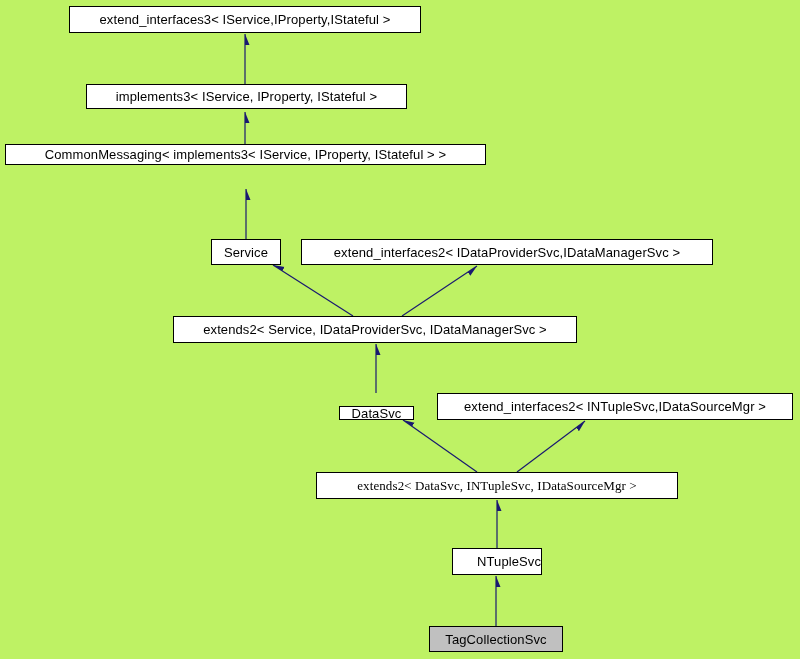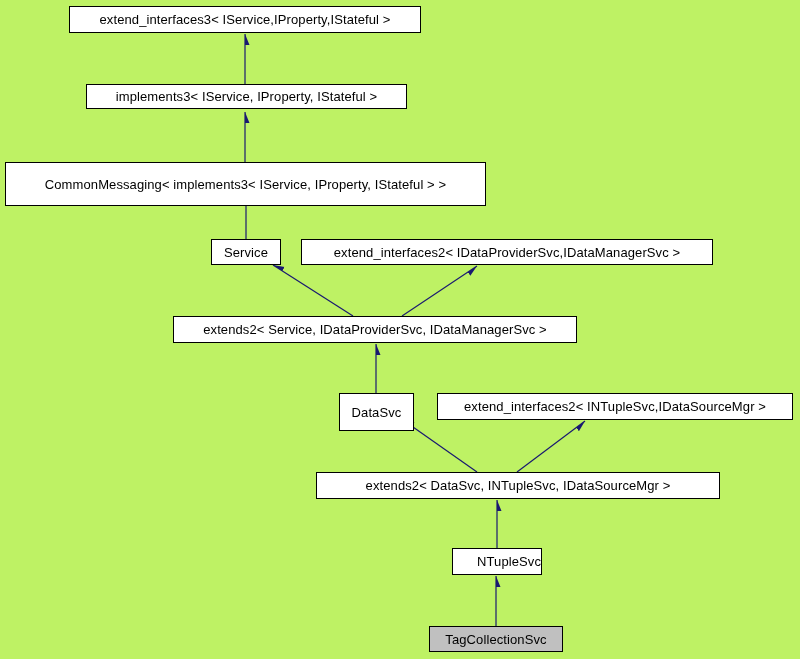--- a/index.html
+++ b/index.html
@@ -62,23 +62,23 @@
         <line x1="376" y1="393" x2="376" y2="344" stroke="#191970" stroke-width="1.2" marker-end="url(#arrowhead)"></line>
         <line x1="477" y1="472" x2="403" y2="420" stroke="#191970" stroke-width="1.2" marker-end="url(#arrowhead)"></line>
         <line x1="517" y1="472" x2="585" y2="421" stroke="#191970" stroke-width="1.2" marker-end="url(#arrowhead)"></line>
         <line x1="497" y1="548" x2="497" y2="500" stroke="#191970" stroke-width="1.2" marker-end="url(#arrowhead)"></line>
         <line x1="496" y1="626" x2="496" y2="576" stroke="#191970" stroke-width="1.2" marker-end="url(#arrowhead)"></line>
       </g>
   </svg>
   <div id="node-layer">
       <div class="node" style="left: 69px; top: 6px; width: 352px; height: 27px;">extend_interfaces3&lt; IService,IProperty,IStateful &gt;</div>
       <div class="node" style="left: 86px; top: 84px; width: 321px; height: 25px;">implements3&lt; IService, IProperty, IStateful &gt;</div>
-      <div class="node" style="left: 5px; top: 162px; width: 481px; height: 44px;">CommonMessaging&lt; implements3&lt; IService, IProperty, IStateful &gt; &gt;</div>
+      <div class="node" style="left: 5px; top: 144px; width: 481px; height: 21px;">CommonMessaging&lt; implements3&lt; IService, IProperty, IStateful &gt; &gt;</div>
       <div class="node" style="left: 211px; top: 239px; width: 70px; height: 26px; text-align: right;">Service</div>
       <div class="node" style="left: 301px; top: 239px; width: 412px; height: 26px;">extend_interfaces2&lt; IDataProviderSvc,IDataManagerSvc &gt;</div>
       <div class="node" style="left: 173px; top: 316px; width: 404px; height: 27px;">extends2&lt; Service, IDataProviderSvc, IDataManagerSvc &gt;</div>
-      <div class="node" style="left: 339px; top: 393px; width: 75px; height: 38px;">DataSvc</div>
+      <div class="node" style="left: 339px; top: 406px; width: 75px; height: 14px;">DataSvc</div>
       <div class="node" style="left: 437px; top: 393px; width: 356px; height: 27px;">extend_interfaces2&lt; INTupleSvc,IDataSourceMgr &gt;</div>
-      <div class="node" style="left: 316px; top: 472px; width: 404px; height: 27px;">extends2&lt; DataSvc, INTupleSvc, IDataSourceMgr &gt;</div>
+      <div class="node" style="left: 316px; top: 472px; width: 362px; height: 27px; font-family: Liberation Serif, serif;">extends2&lt; DataSvc, INTupleSvc, IDataSourceMgr &gt;</div>
       <div class="node" style="left: 452px; top: 548px; width: 90px; height: 27px; padding-left: 24px;">NTupleSvc</div>
       <div class="node hl" style="left: 429px; top: 626px; width: 134px; height: 26px;">TagCollectionSvc</div>
     </div>
 </div>
 
 </body></html>

